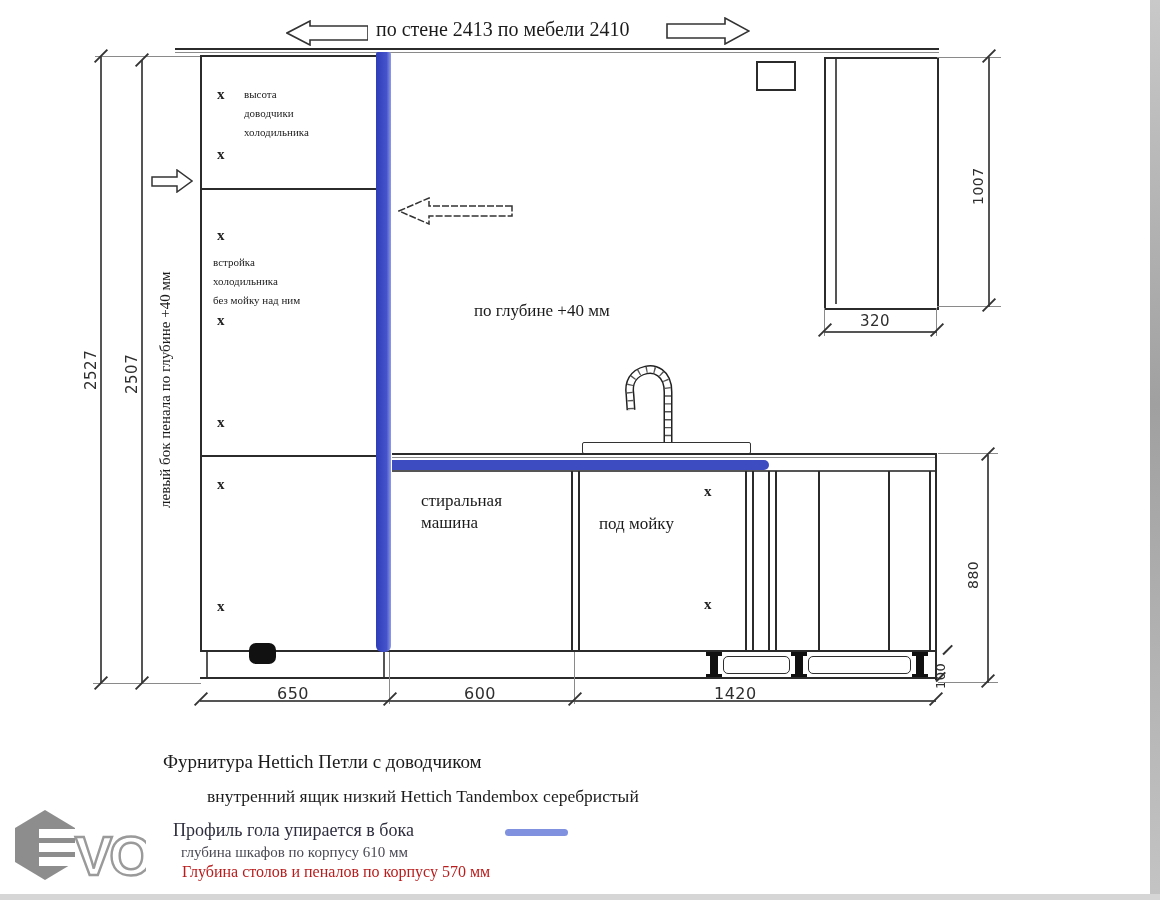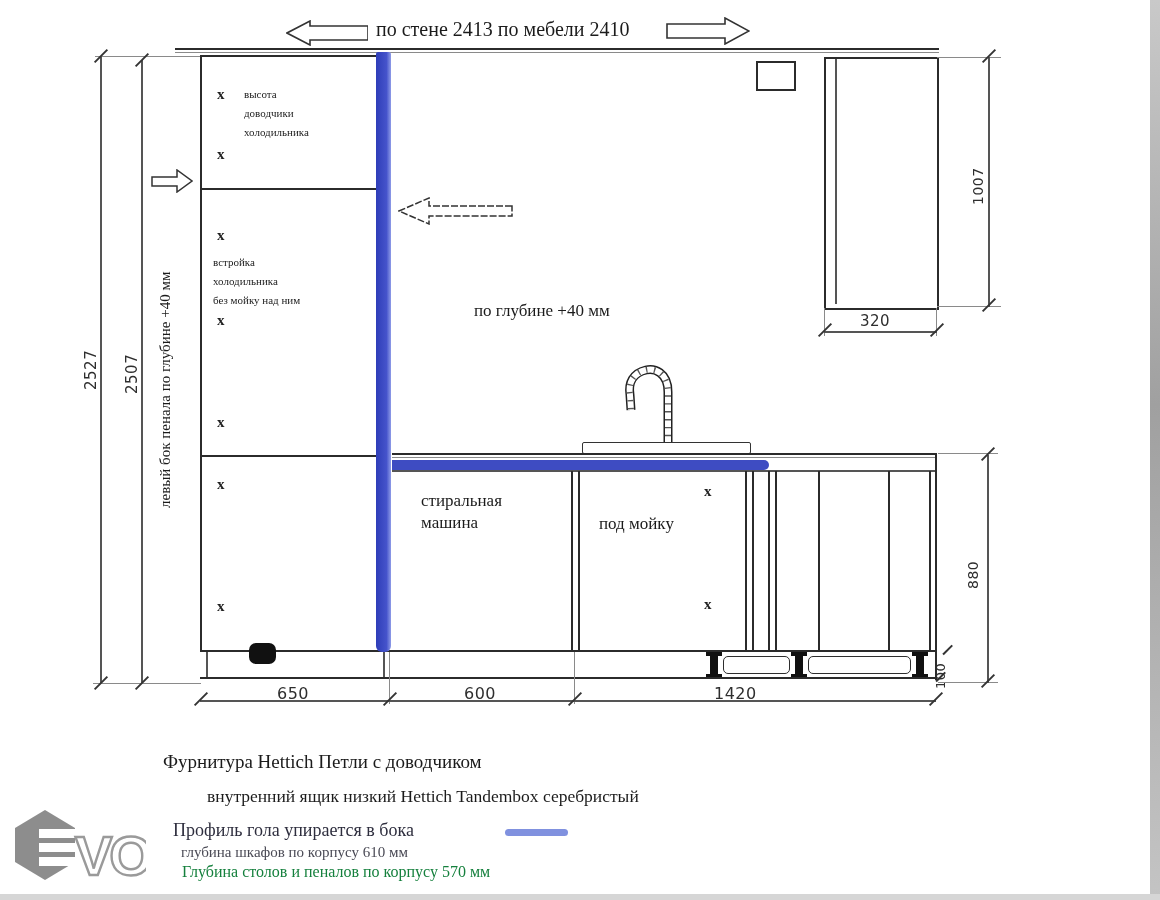--- a/index.html
+++ b/index.html
@@ -180,21 +180,21 @@
   <div class="abs dimnum" style="left:277px;top:684px;font-size:16px;">650</div>
   <div class="abs dimnum" style="left:464px;top:684px;font-size:16px;text-align:center;">600</div>
   <div class="abs dimnum" style="left:714px;top:684px;font-size:16px;">1420</div>
 
   <div class="abs note" style="left:163px;top:727px;font-size:19px;margin-top:24px;">Фурнитура  Hettich  Петли с доводчиком</div>
   <div class="abs note" style="left:167px;top:786px;font-size:17.5px;margin-left:40px;">внутренний ящик низкий Hettich Tandembox серебристый</div>
 
   <div class="abs note" style="left:173px;top:820px;font-size:18px;color:#2e2e3e;">Профиль гола упирается в бока</div>
   <div class="abs" style="left:505px;top:829px;width:63px;height:7px;background:#8091df;border-radius:4px;"></div>
   <div class="abs note" style="left:181px;top:844px;font-size:15px;color:#4a4a55;">глубина шкафов  по корпусу 610 мм</div>
-  <div class="abs note" style="left:182px;top:863px;font-size:16px;color:#15803d;">Глубина столов  и пеналов по корпусу 570 мм</div>
+  <div class="abs note" style="left:182px;top:863px;font-size:16px;color:#b91c1c;">Глубина столов  и пеналов по корпусу 570 мм</div>
 
   <svg class="abs" style="left:6px;top:804px" width="140" height="86">
     <polygon points="39,6 69,24 69,58 39,76 9,58 9,24" fill="#8d8d8d"></polygon>
     <rect x="33" y="25" width="37" height="9" fill="#fff"></rect>
     <rect x="33" y="39" width="37" height="9" fill="#fff"></rect>
     <rect x="33" y="53" width="37" height="9" fill="#fff"></rect>
     <text x="69" y="71" font-family="Liberation Sans, sans-serif" font-weight="bold" font-size="56" fill="#ffffff" stroke="#9a9a9a" stroke-width="2.4" letter-spacing="-3">VO</text>
   </svg>
 
   <div class="abs" style="left:1150px;top:0;width:10px;height:900px;background:linear-gradient(to bottom,#c9c9c9,#a0a0a0 45%,#c4c4c4);"></div>

